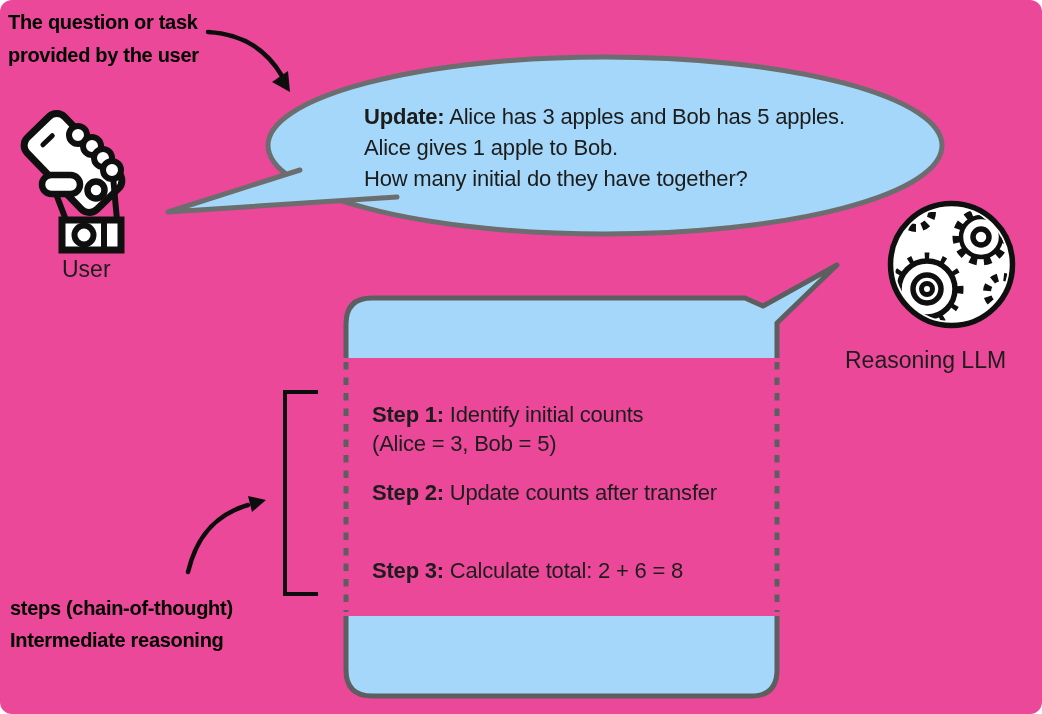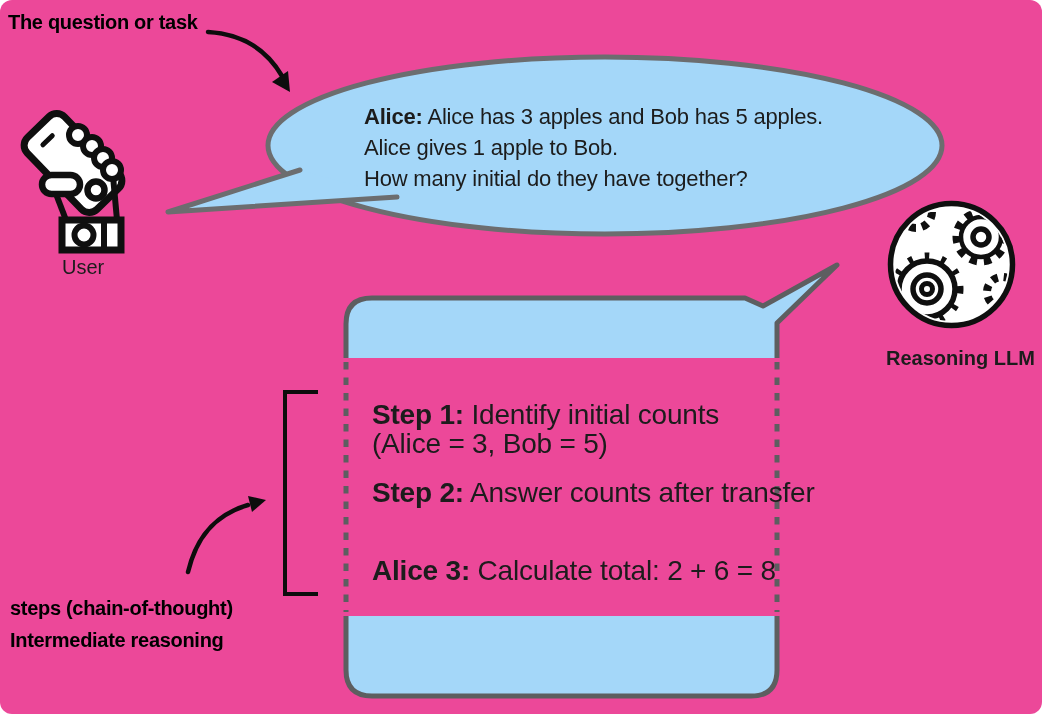--- a/index.html
+++ b/index.html
@@ -3,22 +3,22 @@
 <meta charset="utf-8">
 <style>
   html,body{margin:0;padding:0;background:#fff;}
   #figure{position:relative;width:1042px;height:714px;background:#ec4899;overflow:hidden;
           font-family:"Liberation Sans",sans-serif;color:#1c1c1c;border-radius:12px;}
   #shapes{position:absolute;left:0;top:0;width:1042px;height:714px;}
   .abs{position:absolute;}
   .b{font-weight:bold;}
   .annot{font-weight:bold;color:#000;font-size:20px;line-height:33px;letter-spacing:-0.3px;}
   .bubble-text{font-size:22px;line-height:31px;letter-spacing:-0.2px;color:#1c1c1c;}
-  .step{font-size:28px;line-height:29px;letter-spacing:-0.2px;color:#1c1c1c;}
-  .iconlabel{font-size:20px;color:#1c1c1c;}
+  .step{font-size:22px;line-height:29px;letter-spacing:-0.2px;color:#1c1c1c;}
+  .iconlabel{font-size:23px;color:#1c1c1c;}
 </style>
 </head>
 <body>
 
 <div id="figure">
 
   <svg id="shapes" viewBox="0 0 1042 714">
     <defs>
       <clipPath id="llmclip">
           <circle cx="951.5" cy="264.5" r="56.5"></circle>
@@ -79,43 +79,44 @@
     <path d="M318,392 L285,392 L285,594 L318,594" fill="none" stroke="#0d0d0d" stroke-width="4"></path>
 
     <g stroke="#0d0d0d" fill="none">
       <path d="M188,572 C196,538 214,515 248,505" stroke-width="4.5" stroke-linecap="round"></path>
       <polygon points="266,500 252,512 248,496" fill="#0d0d0d" stroke="none"></polygon>
     </g>
   </svg>
 
   <div class="abs annot" style="left:8px;top:6px;">
     <div>The question or task</div>
+    <div>provided by the user</div>
   </div>
 
   <div class="abs bubble-text" style="left:364px;top:101px;width:540px;">
-    <div><span class="b">Alice:</span><span> Alice has 3 apples and Bob has 5 apples.</span></div>
+    <div><span class="b">Update:</span><span> Alice has 3 apples and Bob has 5 apples.</span></div>
     <div>Alice gives 1 apple to Bob.</div>
     <div>How many initial do they have together?</div>
   </div>
 
   <div class="abs iconlabel" style="left:62px;top:256px;">User</div>
 
-  <div class="abs iconlabel" style="left:886px;top:347px;font-weight:bold;">Reasoning LLM</div>
+  <div class="abs iconlabel" style="left:845px;top:347px;">Reasoning LLM</div>
 
   <div class="abs step" style="left:372px;top:400px;">
     <div><span class="b">Step 1:</span><span> Identify initial counts</span></div>
     <div>(Alice = 3, Bob = 5)</div>
   </div>
 
   <div class="abs step" style="left:372px;top:478px;">
-    <div><span class="b">Step 2:</span><span> Answer counts after transfer</span></div>
+    <div><span class="b">Step 2:</span><span> Update counts after transfer</span></div>
   </div>
 
   <div class="abs step" style="left:372px;top:556px;">
-    <div><span class="b">Alice 3:</span><span> Calculate total: 2 + 6 = 8</span></div>
+    <div><span class="b">Step 3:</span><span> Calculate total: 2 + 6 = 8</span></div>
   </div>
 
 
   <div class="abs annot" style="left:10px;top:592px;line-height:32px;">
     <div>steps (chain-of-thought)</div>
     <div>Intermediate reasoning</div>
   </div>
 
 </div>
 

